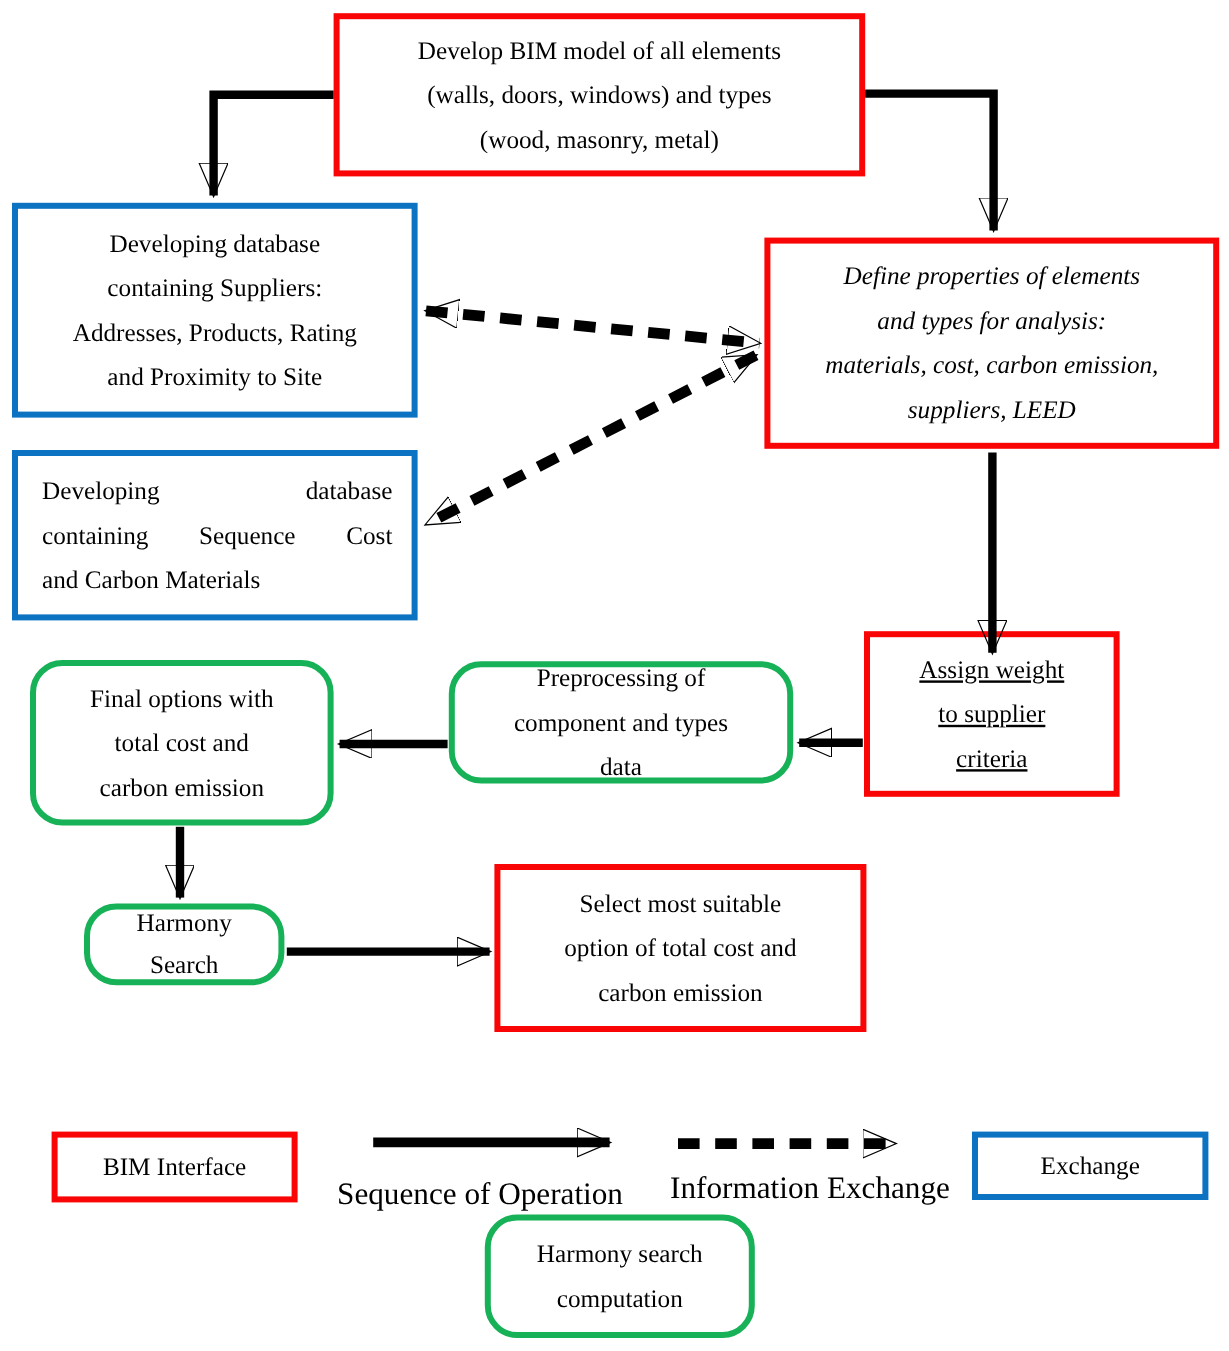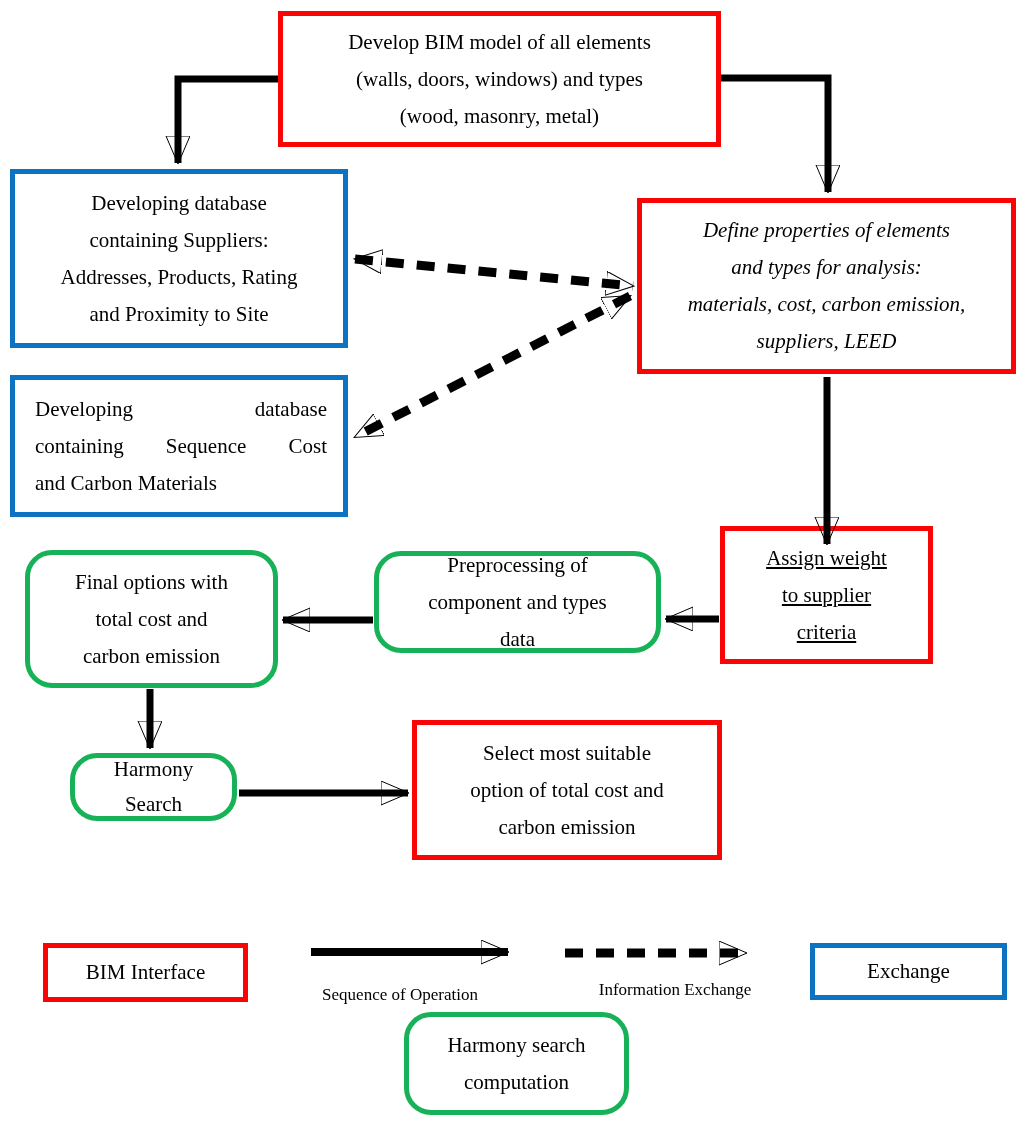--- a/index.html
+++ b/index.html
@@ -26,21 +26,21 @@
   #preprocessing      { left:374px; top:551px; width:287px; height:102px; }
   #assign-weight      { left:720px; top:526px; width:213px; height:138px;text-decoration:underline; }
   #harmony-search     { left:70px;  top:753px; width:167px; height:68px; line-height:35px;text-align:center; }
   #select-option      { left:412px; top:720px; width:310px; height:140px; }
 
   
   #legend-bim      { left:43px;  top:943px;  width:205px; height:59px; }
   #legend-database { left:810px; top:943px;  width:197px; height:57px; }
   #legend-harmony  { left:404px; top:1012px; width:225px; height:103px; }
   .legend-caption {
-    position:absolute; font-size:17px; line-height:28px; text-align:center;
+    position:absolute; font-size:26px; line-height:28px; text-align:center;
   }
   #seq-caption  { left:255px; top:981px; width:290px; }
   #info-caption { left:545px; top:976px; width:260px; }
 
   
   .materials-text { width:100%; padding:0 16px 0 20px; box-sizing:border-box;
     text-align:left; font-size:21px; line-height:37px; }
   .materials-text .jline { text-align:justify; text-align-last:justify; }
 
   #arrows { position:absolute; left:0; top:0; pointer-events:none; }

